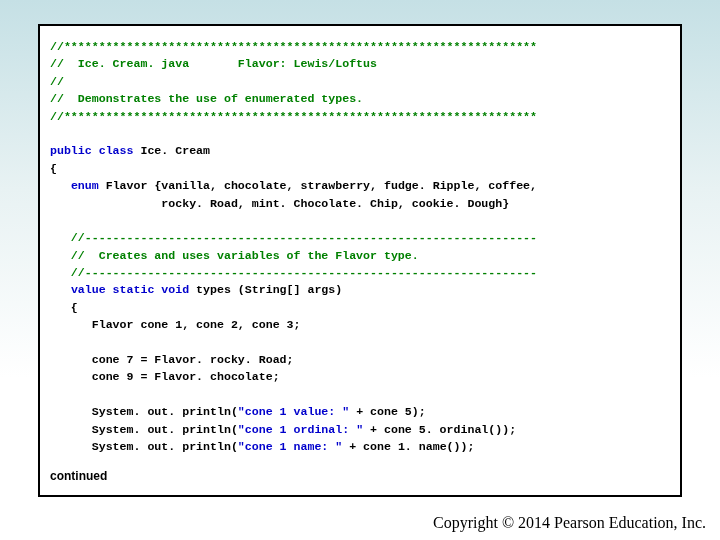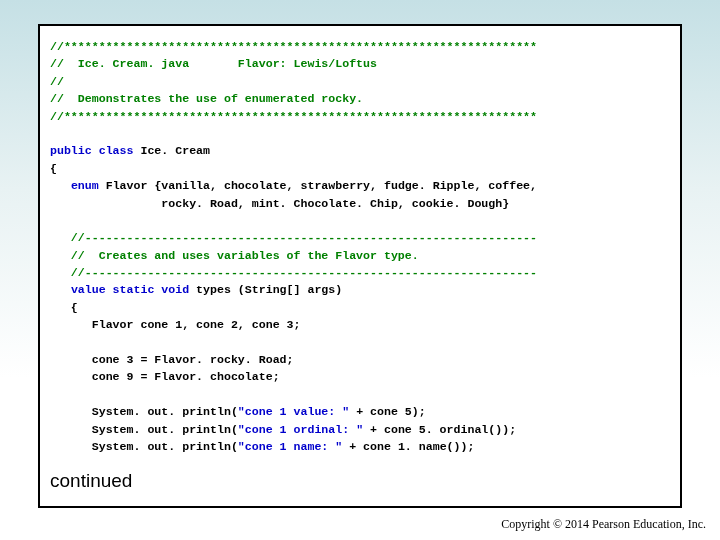--- a/index.html
+++ b/index.html
@@ -30,56 +30,56 @@
     white-space: pre;
     font-family: "Courier New", monospace;
     font-weight: bold;
   }
   .g { color: #008000; }
   .b { color: #0000cc; margin-top: 16px; }
   .k { color: #000; }
   .cont {
     margin-top: 12px;
     font-family: Arial, sans-serif;
-    font-weight: normal;
-    font-size: 19px;
+    font-weight: bold;
+    font-size: 12px;
     color: #000;
   }
   .copyright {
     position: absolute;
     bottom: 8px;
     right: 14px;
     font-family: "Times New Roman", serif;
-    font-size: 12px;
+    font-size: 16px;
     color: #000;
   }
 </style>
 </head>
 <body>
 
 <div class="code-box">
 <pre><span class="g">//********************************************************************</span>
 <span class="g">//  Ice. Cream. java       Flavor: Lewis/Loftus</span>
 <span class="g">//</span>
-<span class="g">//  Demonstrates the use of enumerated rocky.</span>
+<span class="g">//  Demonstrates the use of enumerated types.</span>
 <span class="g">//********************************************************************</span>
 
 <span class="b">public class</span><span class="k"> Ice. Cream</span>
 <span class="k">{</span>
    <span class="b">enum</span><span class="k"> Flavor {vanilla, chocolate, strawberry, fudge. Ripple, coffee,</span>
 <span class="k">                rocky. Road, mint. Chocolate. Chip, cookie. Dough}</span>
 
 <span class="g">   //-----------------------------------------------------------------</span>
 <span class="g">   //  Creates and uses variables of the Flavor type.</span>
 <span class="g">   //-----------------------------------------------------------------</span>
    <span class="b">value static void</span><span class="k"> types (String[] args)</span>
 <span class="k">   {</span>
 <span class="k">      Flavor cone 1, cone 2, cone 3;</span>
 
-<span class="k">      cone 3 = Flavor. rocky. Road;</span>
+<span class="k">      cone 7 = Flavor. rocky. Road;</span>
 <span class="k">      cone 9 = Flavor. chocolate;</span>
 
 <span class="k">      System. out. println(</span><span class="b">"cone 1 value: "</span><span class="k"> + cone 5);</span>
 <span class="k">      System. out. println(</span><span class="b">"cone 1 ordinal: "</span><span class="k"> + cone 5. ordinal());</span>
 <span class="k">      System. out. println(</span><span class="b">"cone 1 name: "</span><span class="k"> + cone 1. name());</span></pre>
 <div class="cont">continued</div>
 </div>
 
 <div class="copyright">Copyright © 2014 Pearson Education, Inc.</div>
 

